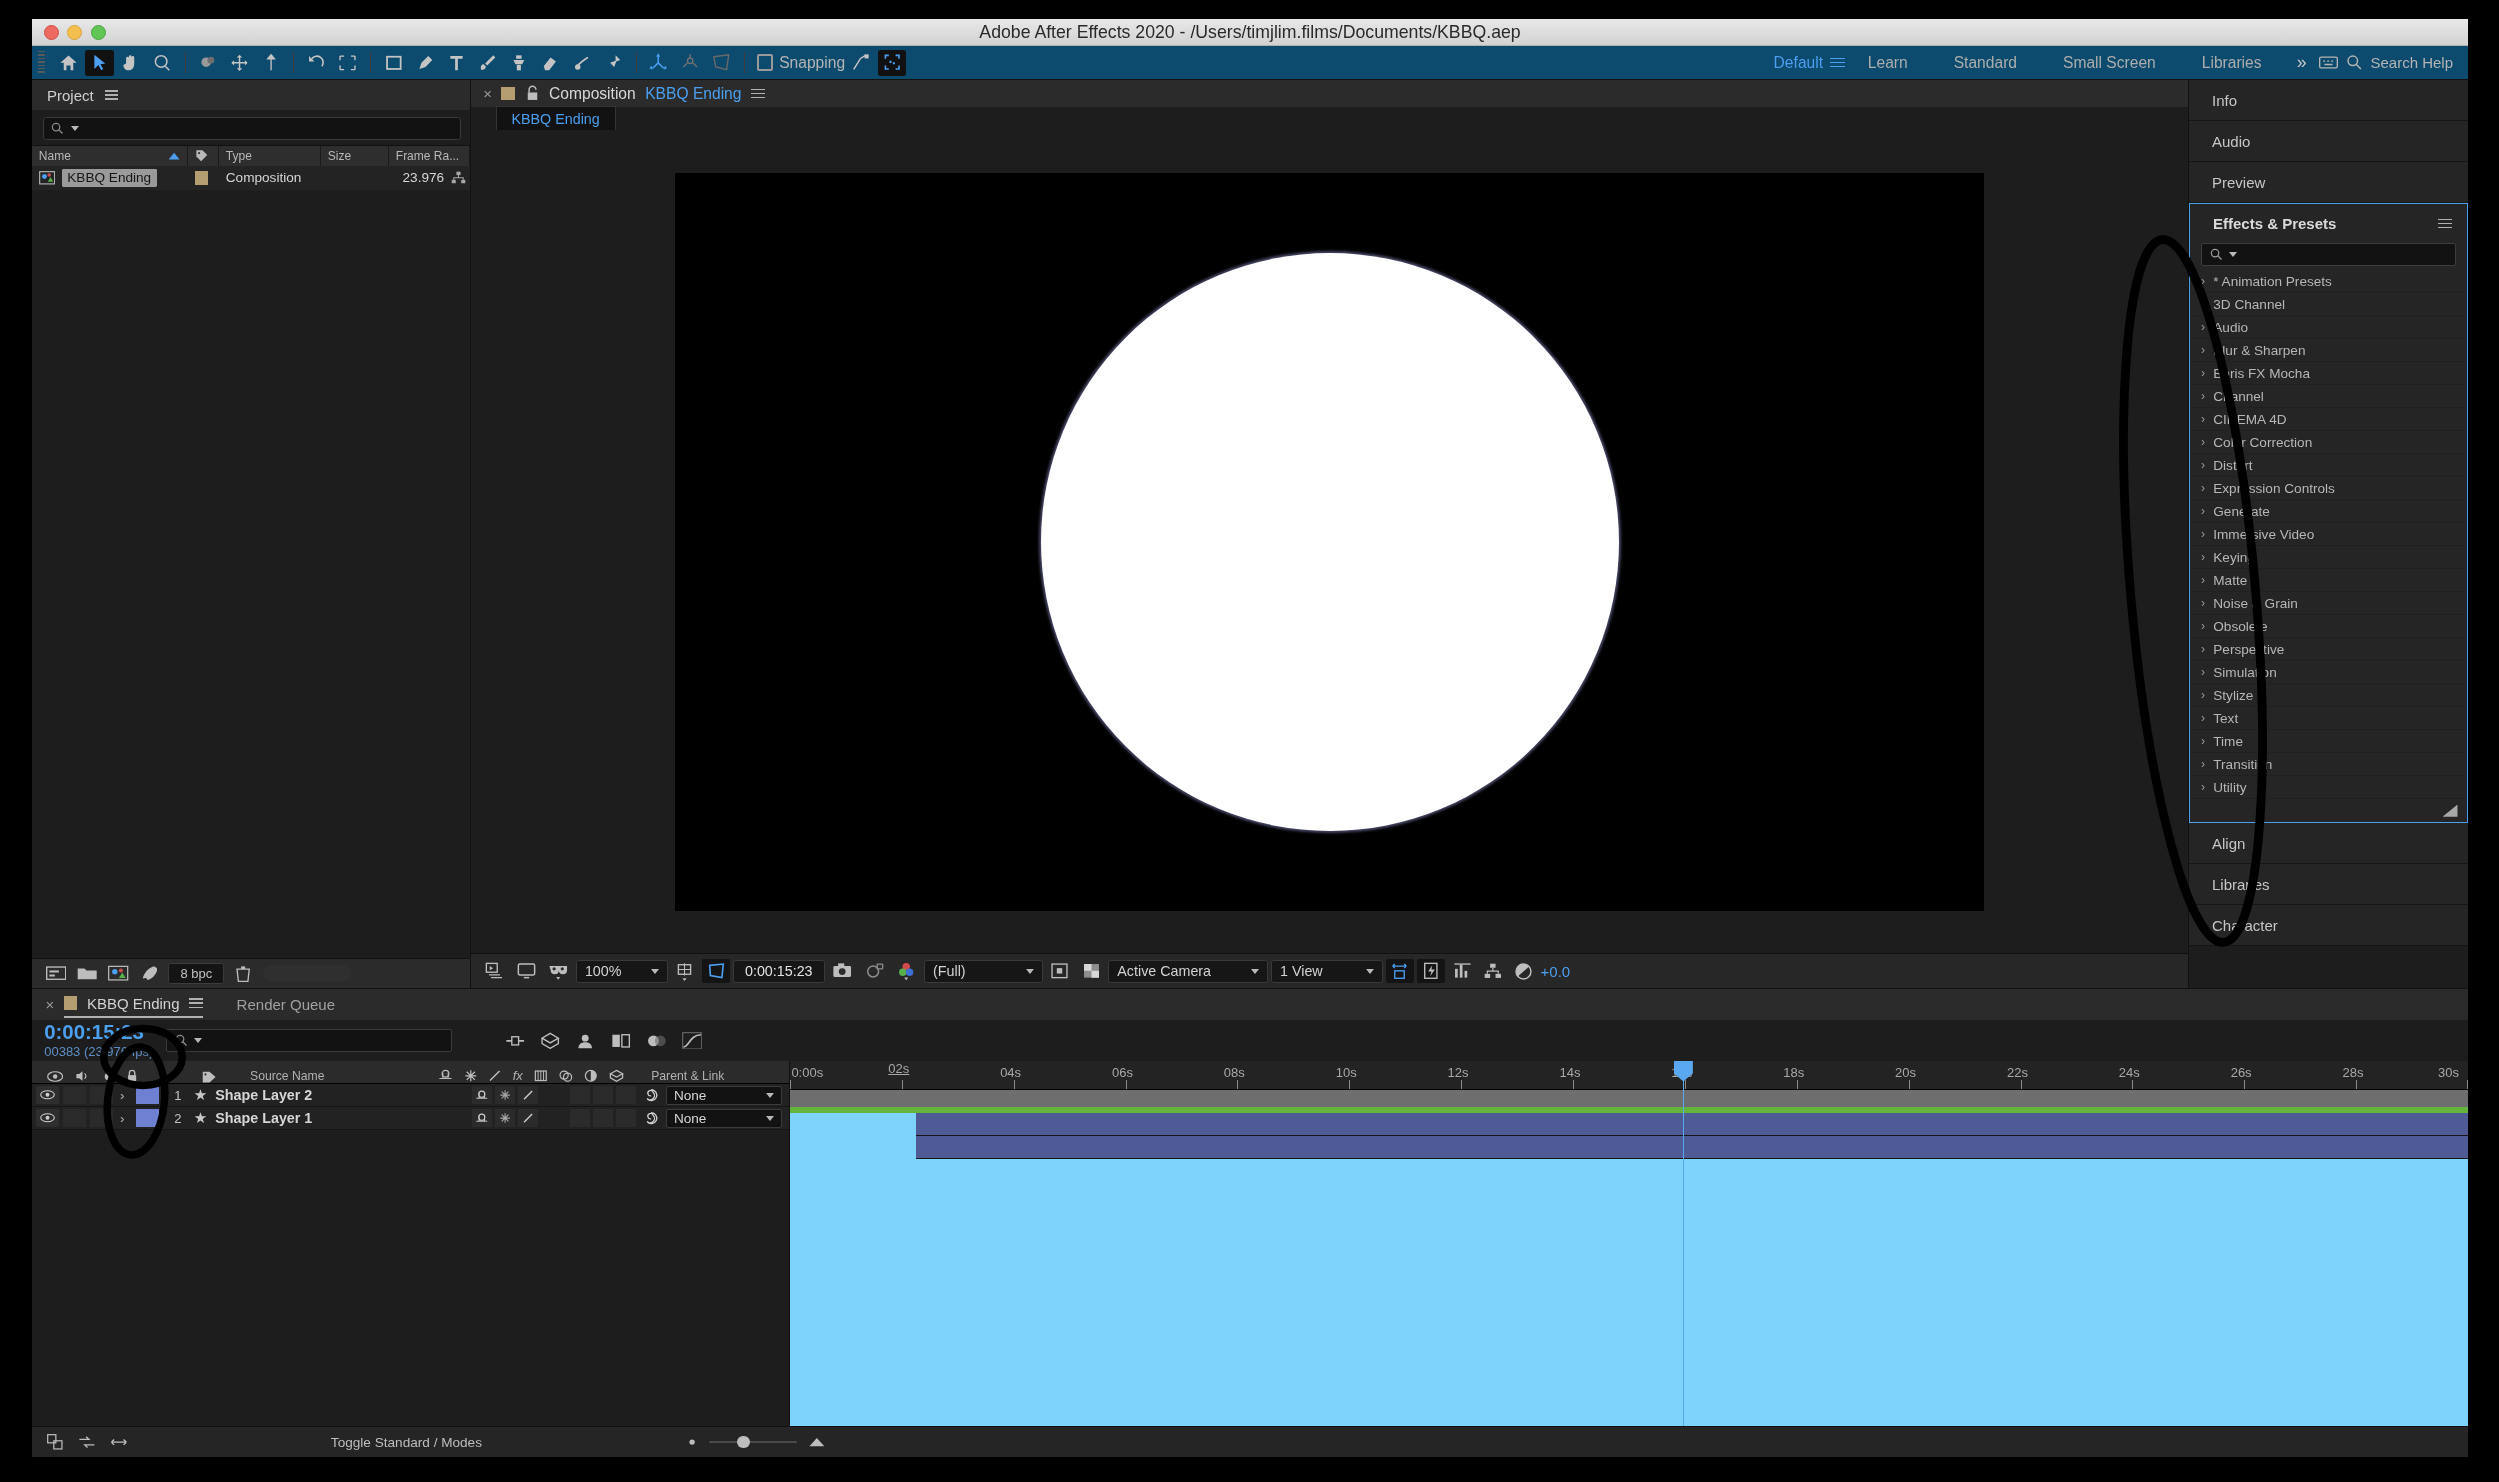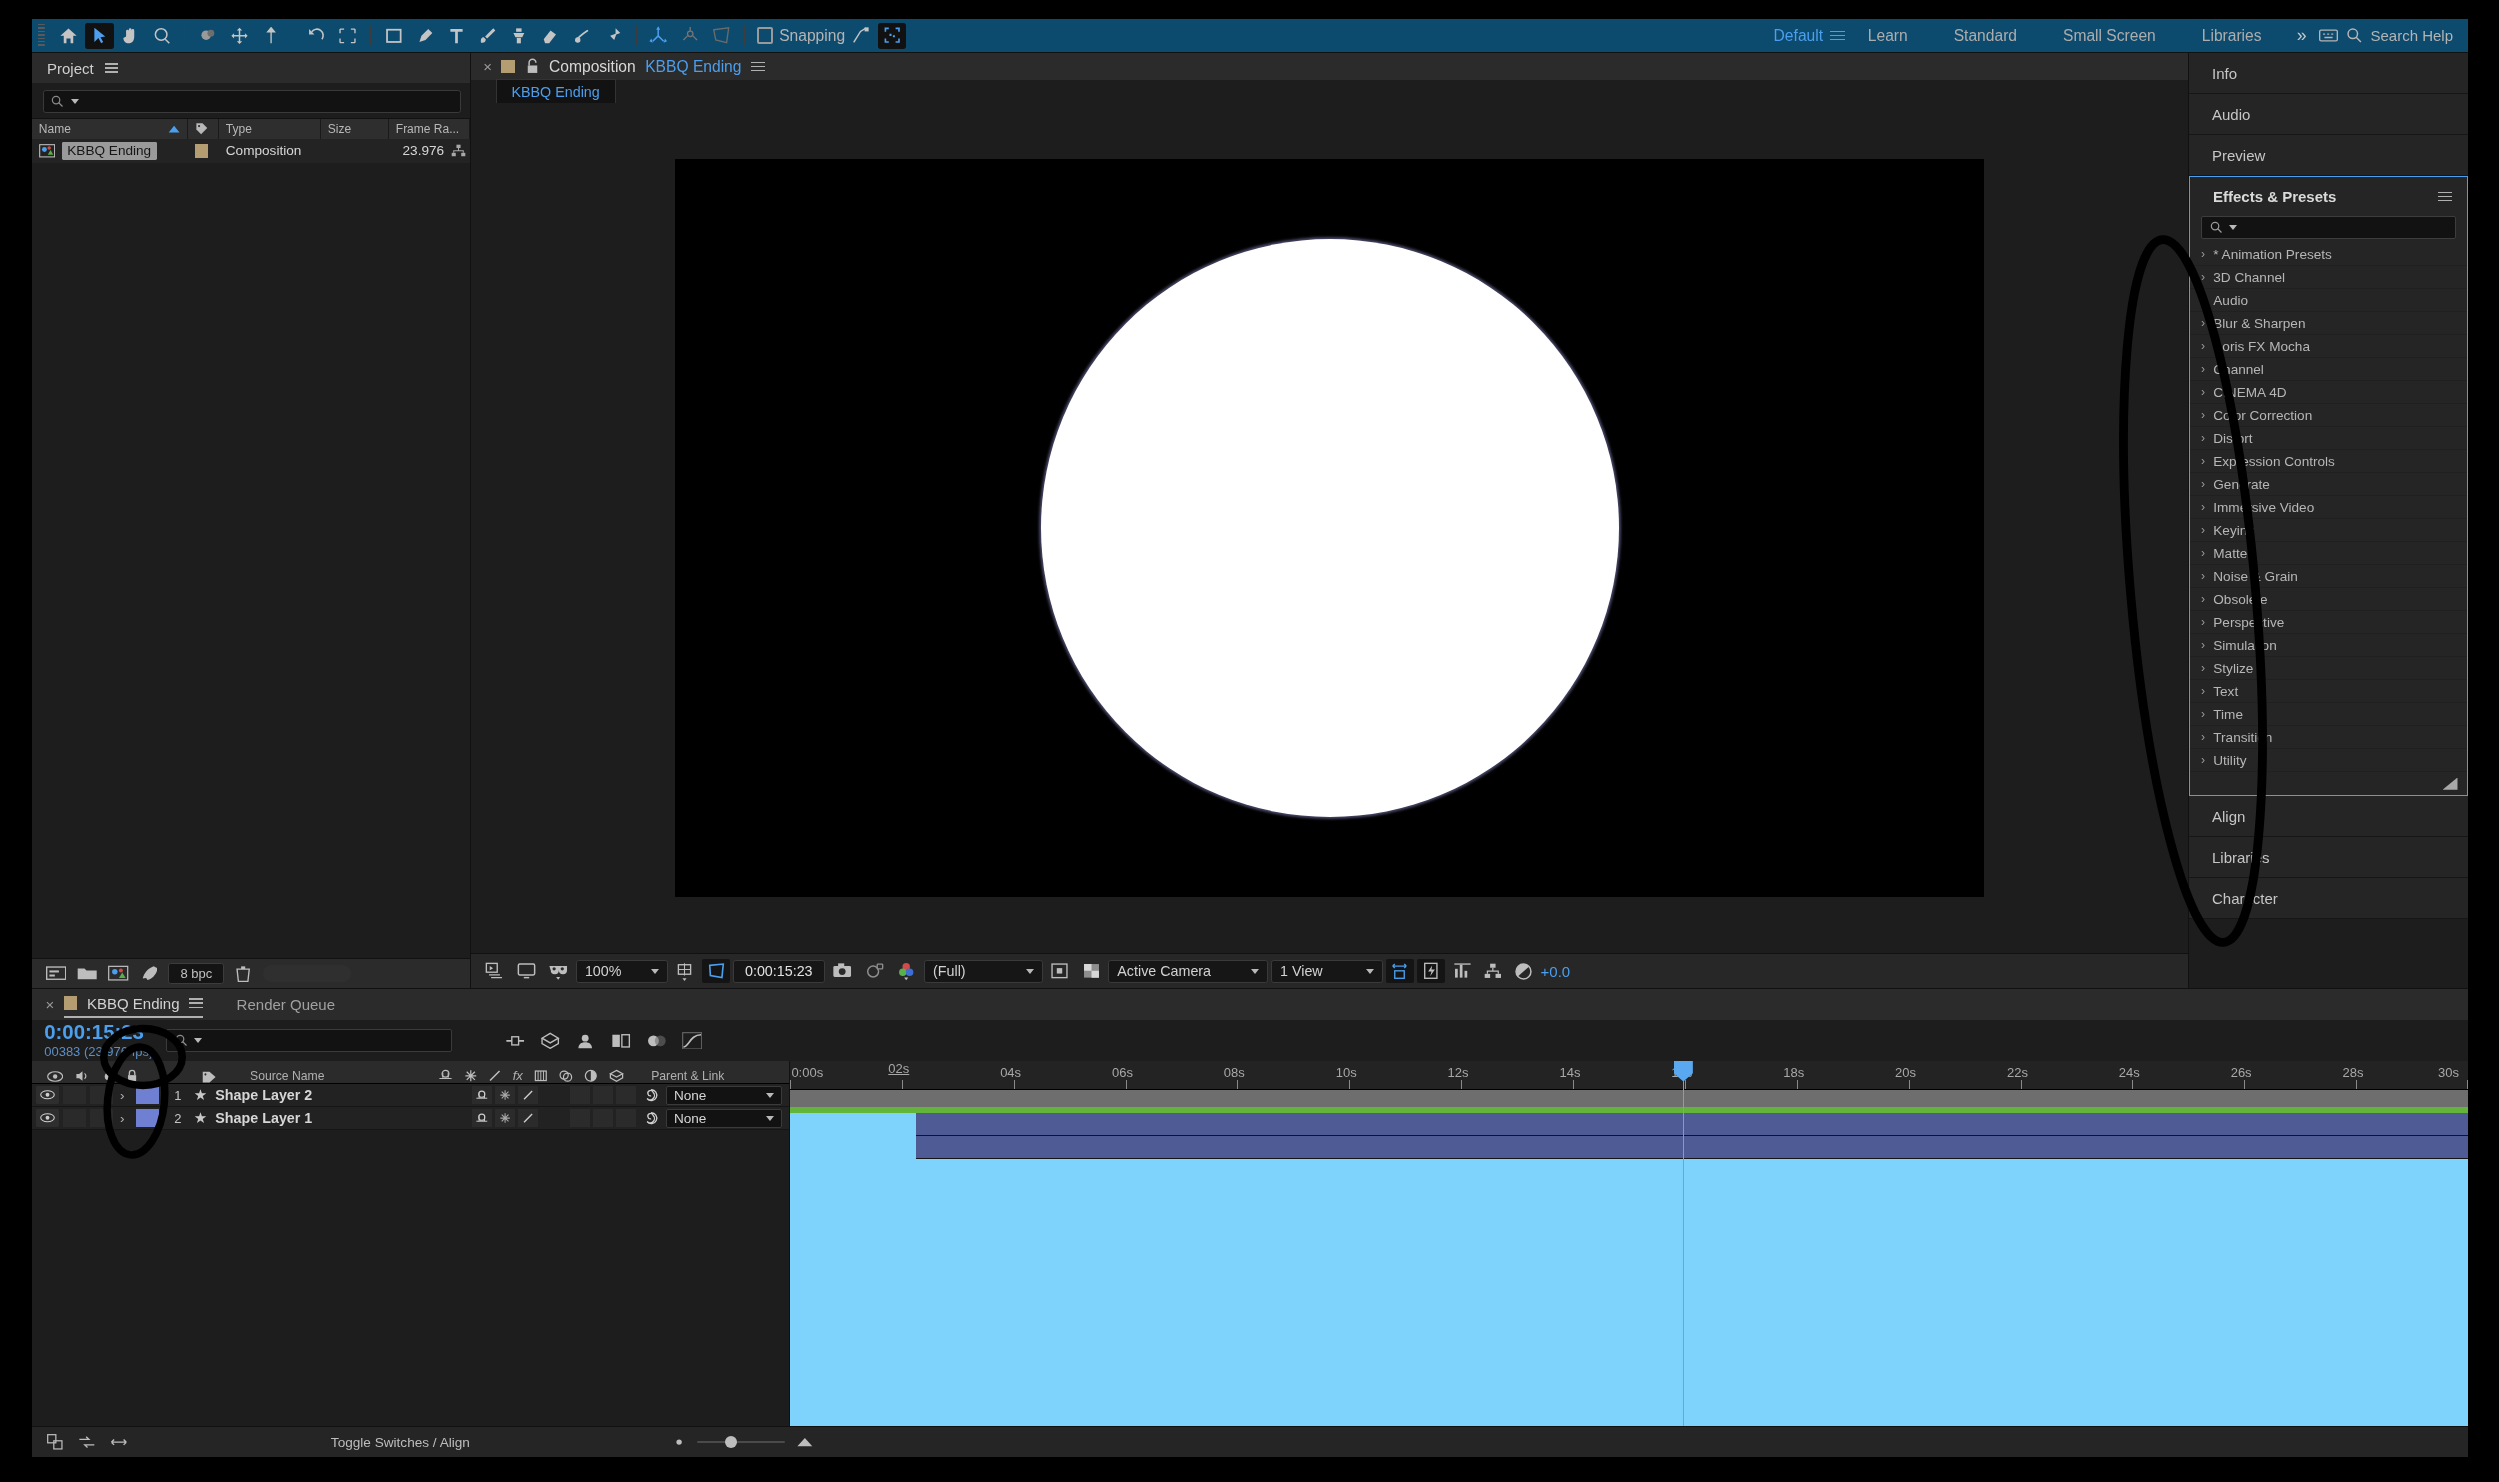--- a/index.html
+++ b/index.html
@@ -201,20 +201,28 @@
   .zoomknob{position:absolute;left:28.6px;top:-4.8px;width:12.2px;height:12.2px;border-radius:50%;background:#bdbdbd;}
 
   
   .annot { position:absolute; pointer-events:none; z-index:999; }
 </style>
 </head>
 <body>
 
 <div class="app">
 
+  <div class="titlebar">
+    <div class="traffic">
+      <div class="tl-dot tl-red"></div>
+      <div class="tl-dot tl-yellow"></div>
+      <div class="tl-dot tl-green"></div>
+    </div>
+    <div class="title-text">Adobe After Effects 2020 - /Users/timjlim.films/Documents/KBBQ.aep</div>
+  </div>
 
   <div class="toolbar">
     <div class="grip"></div>
 
     <div class="tbtn">
       <svg width="19" height="17.7" viewBox="0 0 28 26">
           <path d="M14 2 L26 13 H21 V24 H17 V17 H11 V24 H7 V13 H2 Z" fill="#c4c4c4"></path>
         </svg>
     </div>
     <div class="tbtn sel">
@@ -1004,21 +1012,21 @@
       <svg width="17.7" height="16.3" viewBox="0 0 26 24">
           <rect x="1" y="1" width="12" height="12" fill="none" stroke="#bdbdbd" stroke-width="1.8"></rect>
           <rect x="10" y="10" width="12" height="12" fill="none" stroke="#bdbdbd" stroke-width="1.8"></rect>
         </svg>
       <svg width="17.7" height="16.3" viewBox="0 0 26 24">
           <path d="M2 8h14l-4-4M24 16H10l4 4" stroke="#bdbdbd" stroke-width="2" fill="none"></path>
         </svg>
       <svg width="17.7" height="16.3" viewBox="0 0 26 24">
           <path d="M2 12h22M2 12l4-4M2 12l4 4M24 12l-4-4M24 12l-4 4" stroke="#bdbdbd" stroke-width="2" fill="none"></path>
         </svg>
-      <span style="margin-left:190px">Toggle Switches / Align</span>
+      <span style="margin-left:190px">Toggle Standard / Modes</span>
       <div style="display:flex;align-items:center;gap:11px;margin-left:190px">
         <svg width="12.2" height="12.2" viewBox="0 0 18 18">
             <circle cx="9" cy="9" r="4" fill="#bdbdbd"></circle>
           </svg>
         <div class="zoomslide">
             <div class="zoomknob"></div>
           </div>
         <svg width="17.7" height="12.2" viewBox="0 0 26 18">
             <path d="M2 15l11-12 11 12z" fill="#bdbdbd"></path>
           </svg>

